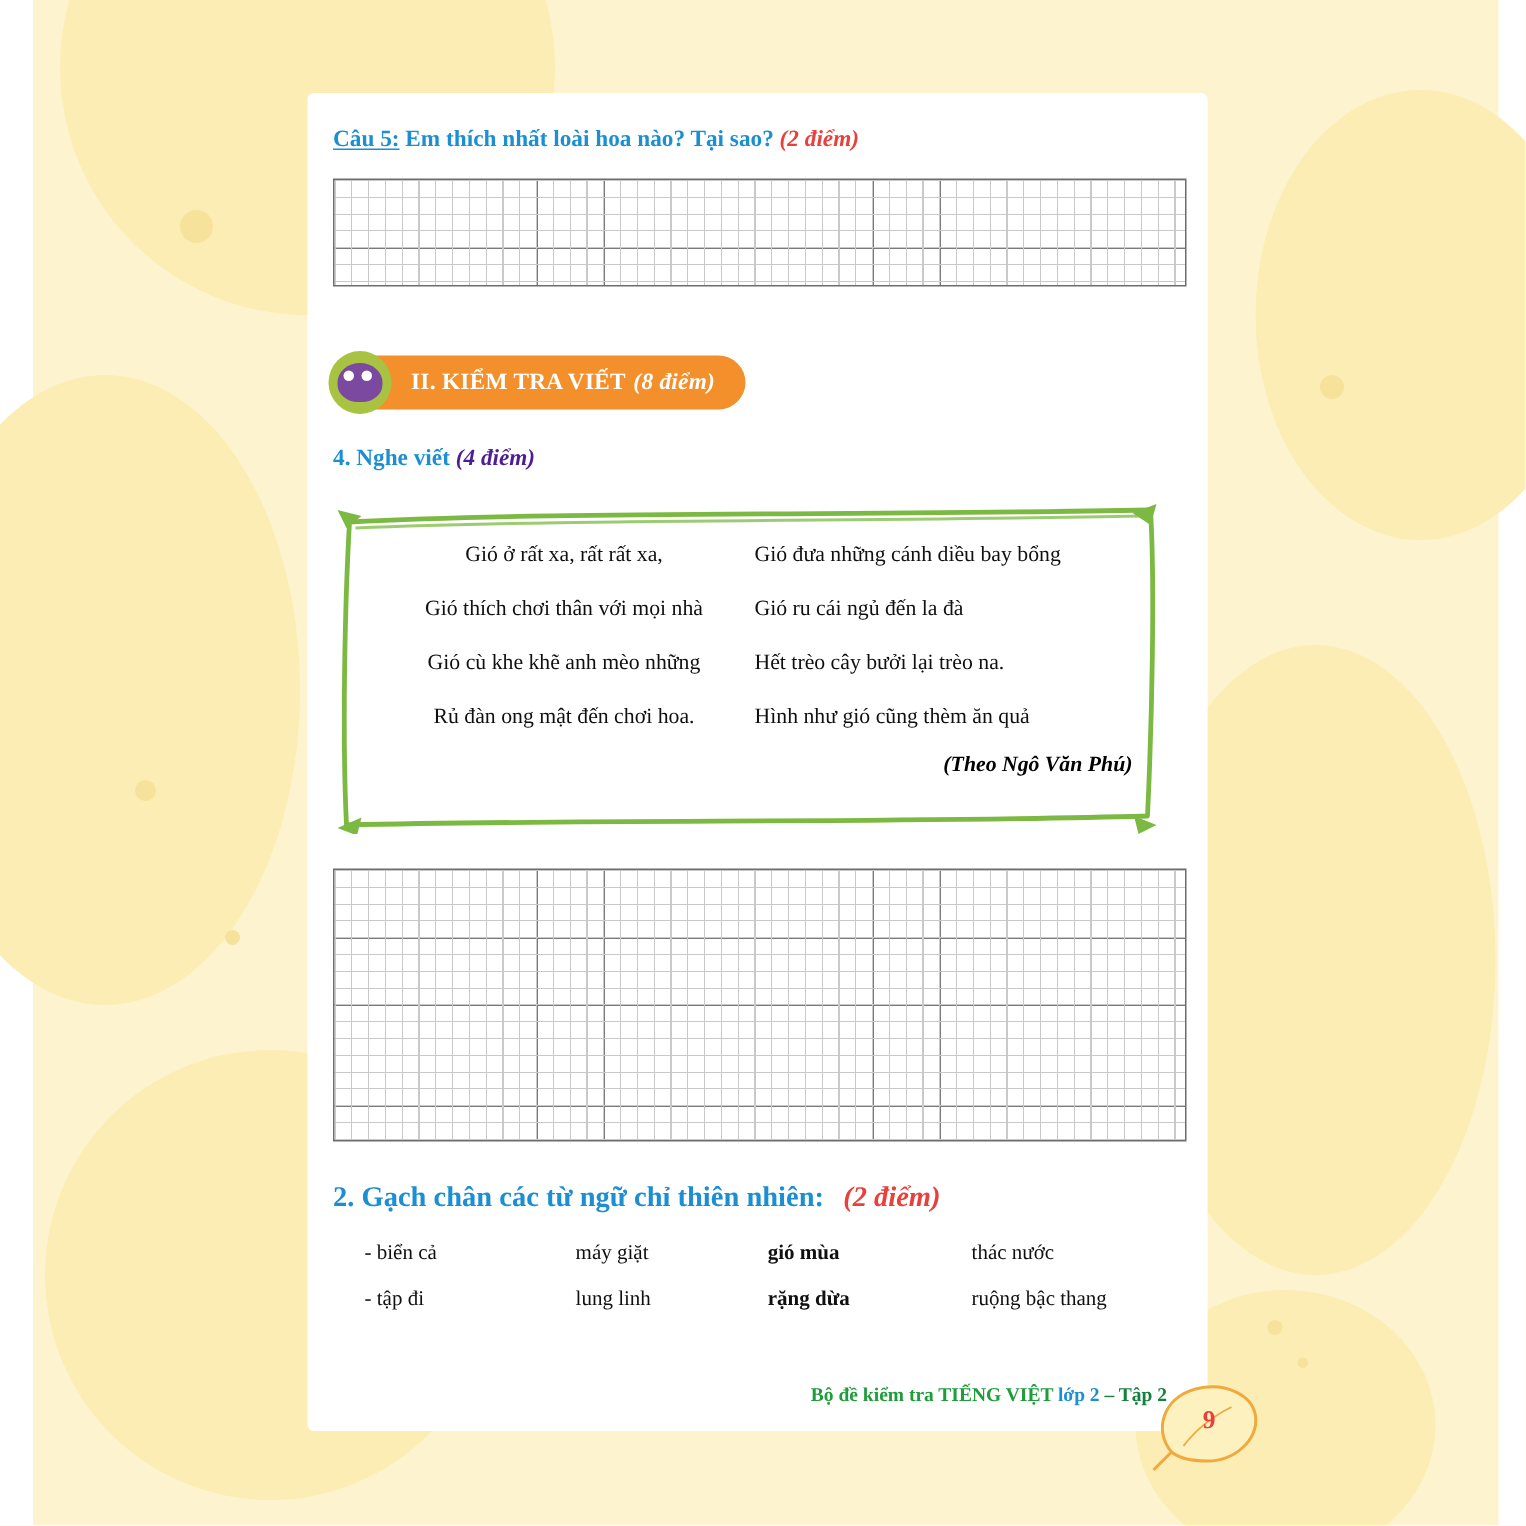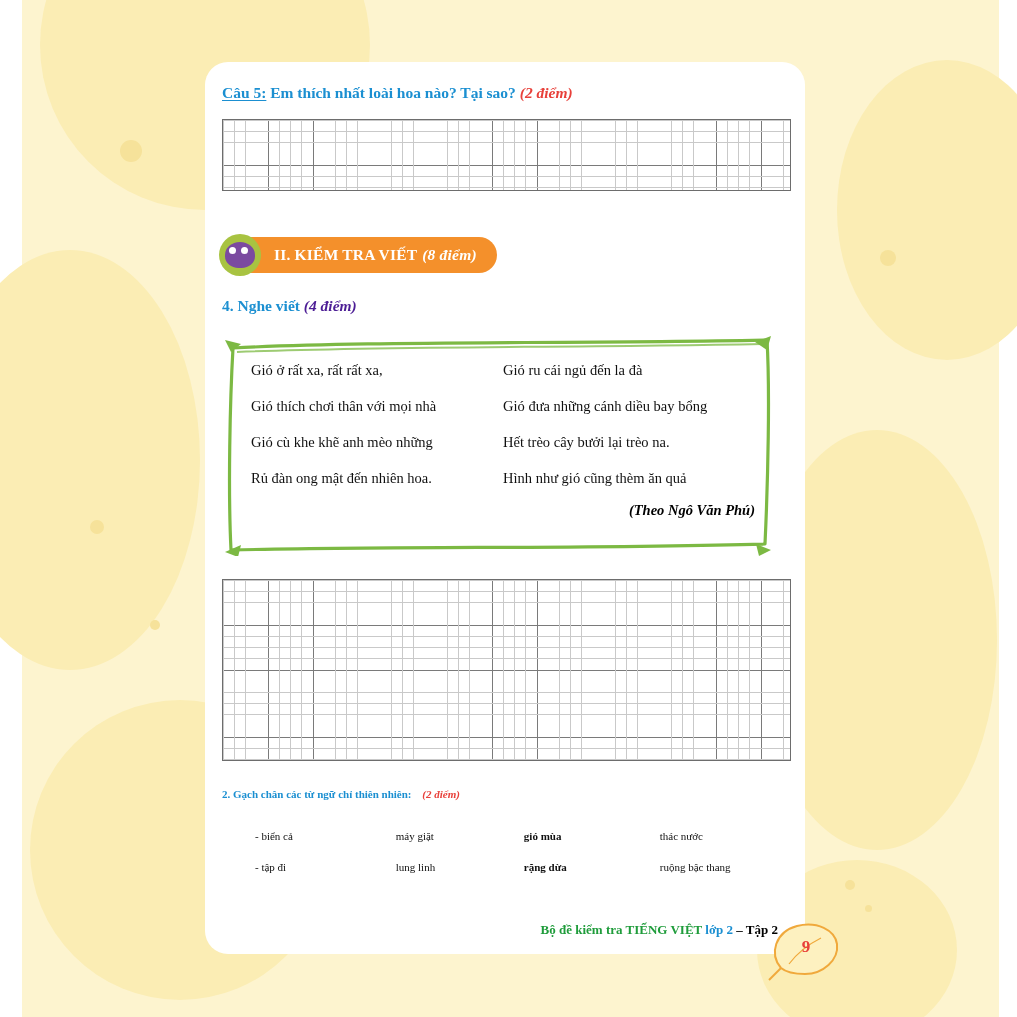--- a/index.html
+++ b/index.html
@@ -52,21 +52,21 @@
   }
 
   
   .sheet {
     position: absolute;
     left: 205px;
     top: 62px;
     width: 600px;
     height: 892px;
     background: #ffffff;
-    border-radius: 23px;
+    border-radius: 4px;
     box-shadow: 0 0 0 0 rgba(0,0,0,0);
   }
 
   
   .q5 {
     position: absolute;
     left: 17px;
     top: 22px;
     white-space: nowrap;
     font-size: 15.5px;
@@ -189,21 +189,21 @@
     top: 22px;
     width: 520px;
     height: 182px;
   }
   .poem-col {
     position: absolute;
     top: 0;
     font-size: 14.5px;
     color: #101010;
   }
-  .poem-col.left  { left: 10px;  width: 250px; }
+  .poem-col.left  { left: 10px;  width: 250px; text-align: center; }
   .poem-col.right { left: 262px; width: 260px; }
   .poem-line {
     height: 36px;
     line-height: 36px;
     white-space: nowrap;
   }
   .poem-author {
     position: absolute;
     right: 6px;
     top: 150px;
@@ -211,36 +211,35 @@
     font-style: italic;
     font-weight: bold;
     white-space: nowrap;
   }
 
   
   .sub2 {
     position: absolute;
     left: 17px;
     top: 726px;
-    font-size: 11px;
+    font-size: 19px;
     font-weight: bold;
     white-space: nowrap;
   }
   .sub2 .t { color: #1b8fd1; }
   .sub2 .s { color: #e8403a; font-style: italic; margin-left: 8px; }
 
   
   .words {
     position: absolute;
     left: 38px;
     top: 758px;
     width: 560px;
-    font-size: 11px;
+    font-size: 14px;
     color: #101010;
-    margin-left: 12px;
   }
   .words-row {
     display: flex;
     height: 31px;
     align-items: center;
   }
   .words-cell { white-space: nowrap; }
   .c1 { width: 145px; }
   .c2 { width: 132px; }
   .c3 { width: 140px; font-weight: bold; }
@@ -257,21 +256,21 @@
   .footer-text {
     position: absolute;
     right: 27px;
     top: 8px;
     font-size: 13px;
     font-weight: bold;
     white-space: nowrap;
   }
   .footer-text .green { color: #1f9c3b; }
   .footer-text .blue  { color: #1b8fd1; }
-  .footer-text .red   { color: #000000; margin-top: 29px; }
+  .footer-text .red   { color: #15803d; margin-top: 29px; }
 
   .page-num-leaf {
     position: absolute;
     left: 765px;
     top: 920px;
     width: 80px;
     height: 62px;
   }
   .page-num-leaf svg {
     position: absolute;
@@ -340,25 +339,25 @@
         <path d="M6,10 l16,4 l-10,8 z" fill="#7cb943"></path>
         <path d="M552,6 l-16,6 l12,8 z" fill="#7cb943"></path>
         <path d="M6,222 l16,-7 l-3,12 z" fill="#7cb943"></path>
         <path d="M552,220 l-15,-6 l3,12 z" fill="#7cb943"></path>
       </svg>
       <div class="poem-inner">
         <div class="poem-col left">
           <div class="poem-line">Gió ở rất xa, rất rất xa,</div>
           <div class="poem-line">Gió thích chơi thân với mọi nhà</div>
           <div class="poem-line">Gió cù khe khẽ anh mèo những</div>
-          <div class="poem-line">Rủ đàn ong mật đến nhiên hoa.</div>
+          <div class="poem-line">Rủ đàn ong mật đến chơi hoa.</div>
         </div>
         <div class="poem-col right">
+          <div class="poem-line">Gió đưa những cánh diều bay bổng</div>
           <div class="poem-line">Gió ru cái ngủ đến la đà</div>
-          <div class="poem-line">Gió đưa những cánh diều bay bổng</div>
           <div class="poem-line">Hết trèo cây bưởi lại trèo na.</div>
           <div class="poem-line">Hình như gió cũng thèm ăn quả</div>
         </div>
         <div class="poem-author">(Theo Ngô Văn Phú)</div>
       </div>
     </div>
 
     <div class="gridbox grid-bottom"></div>
 
     <div class="sub2">

